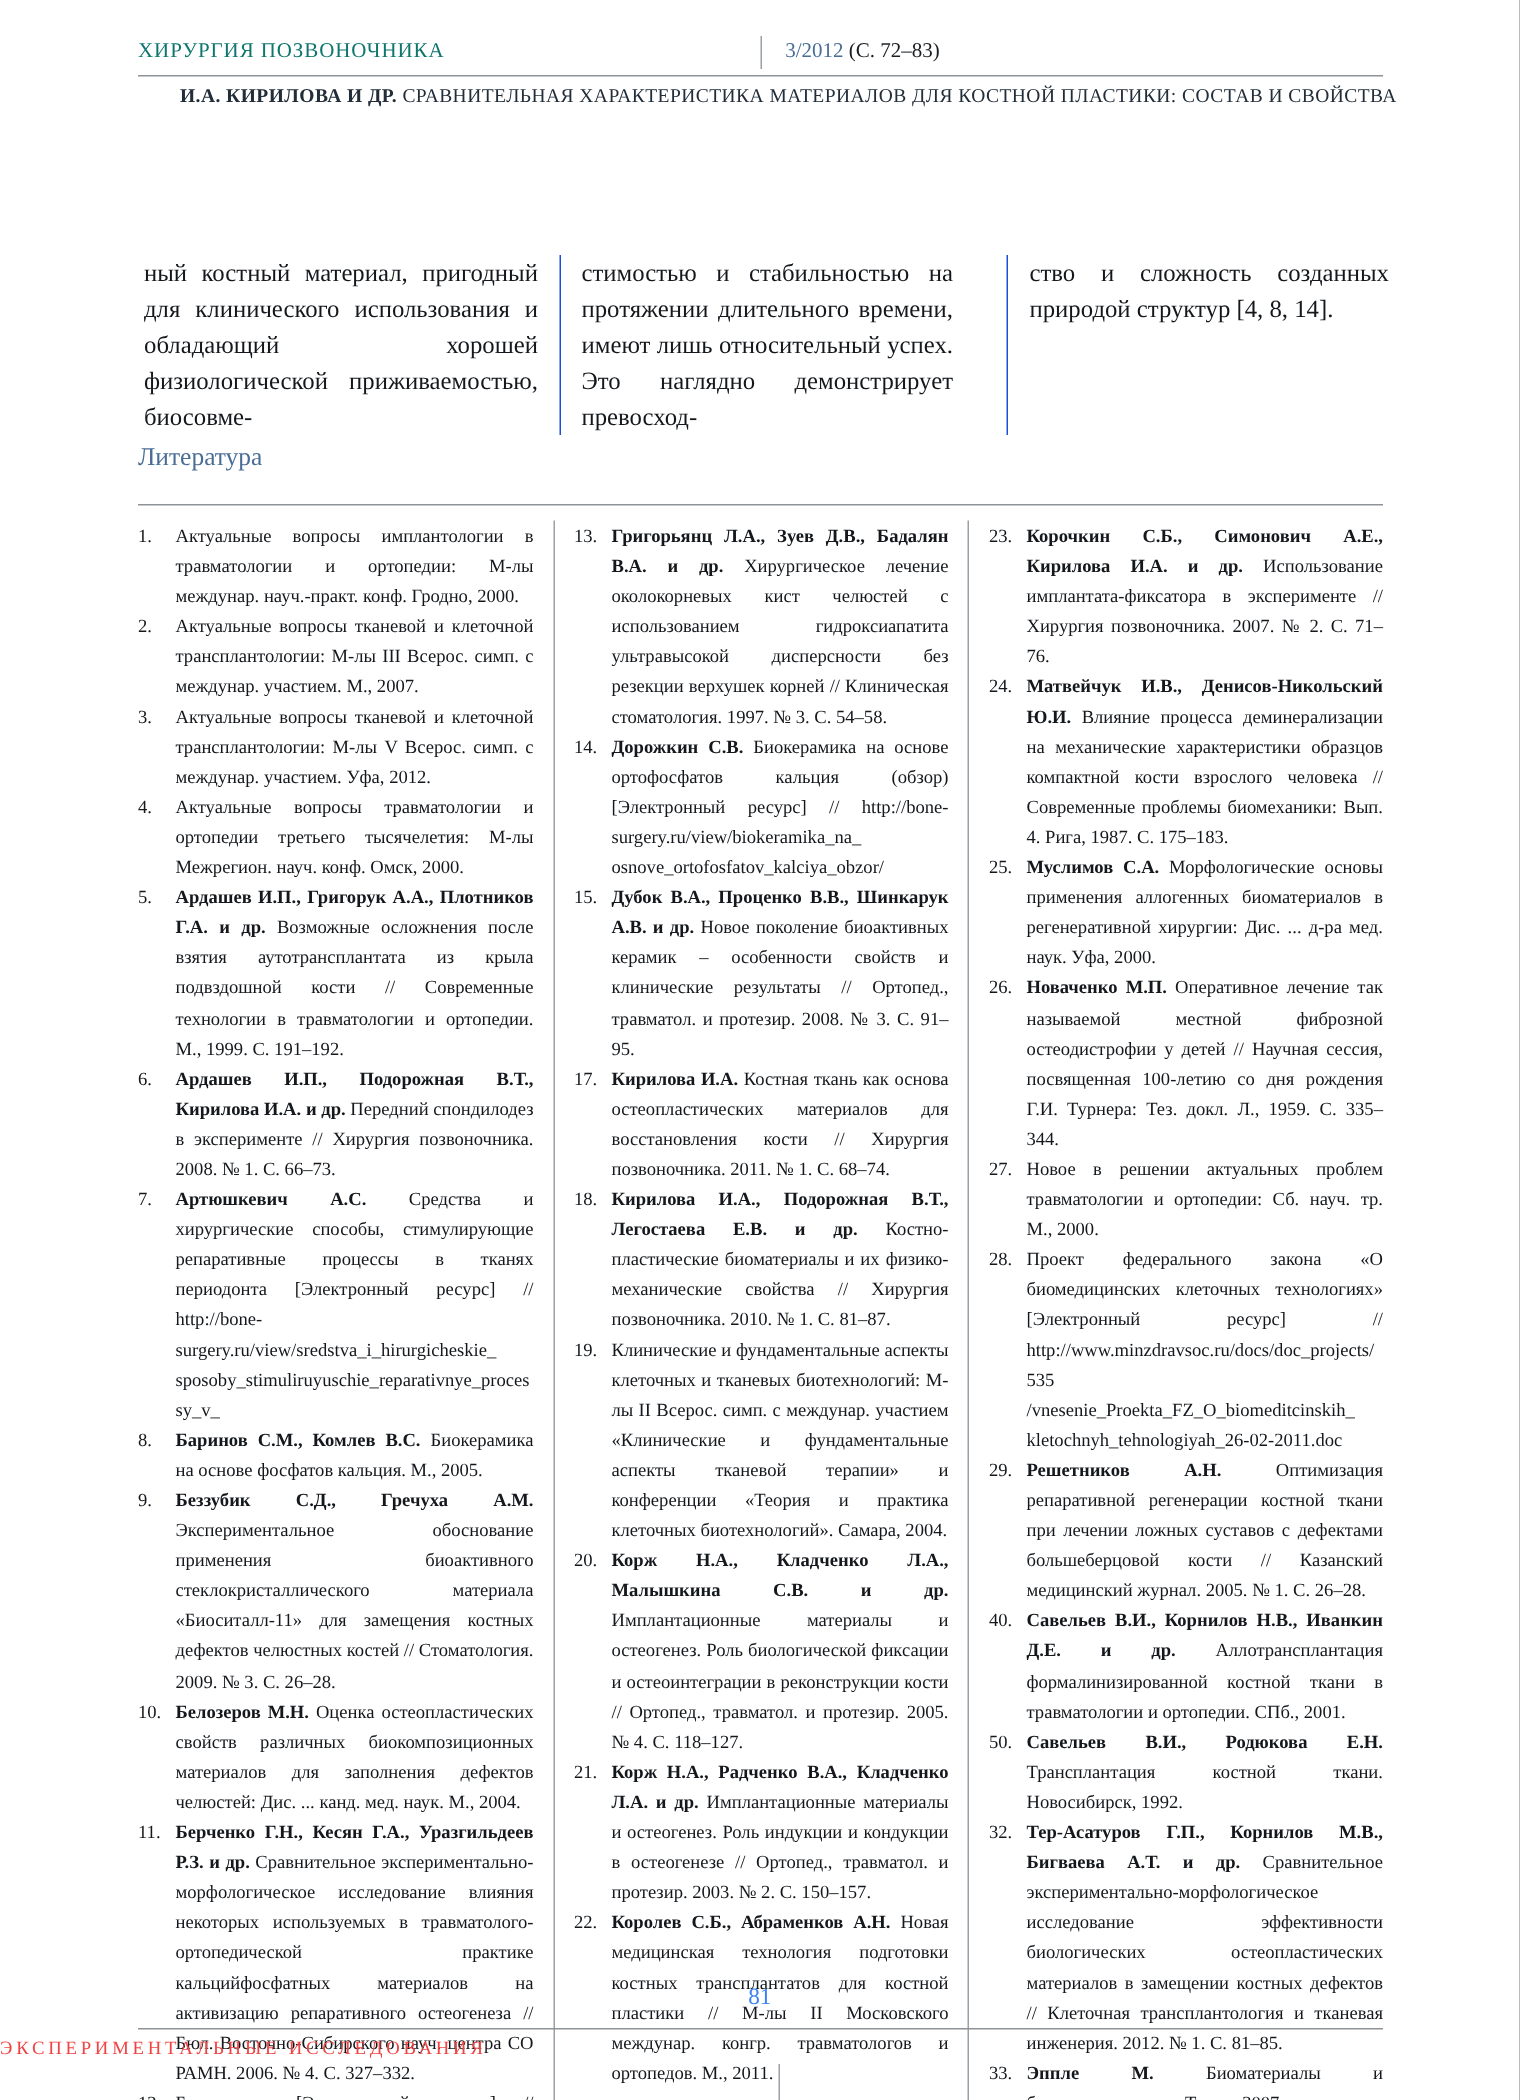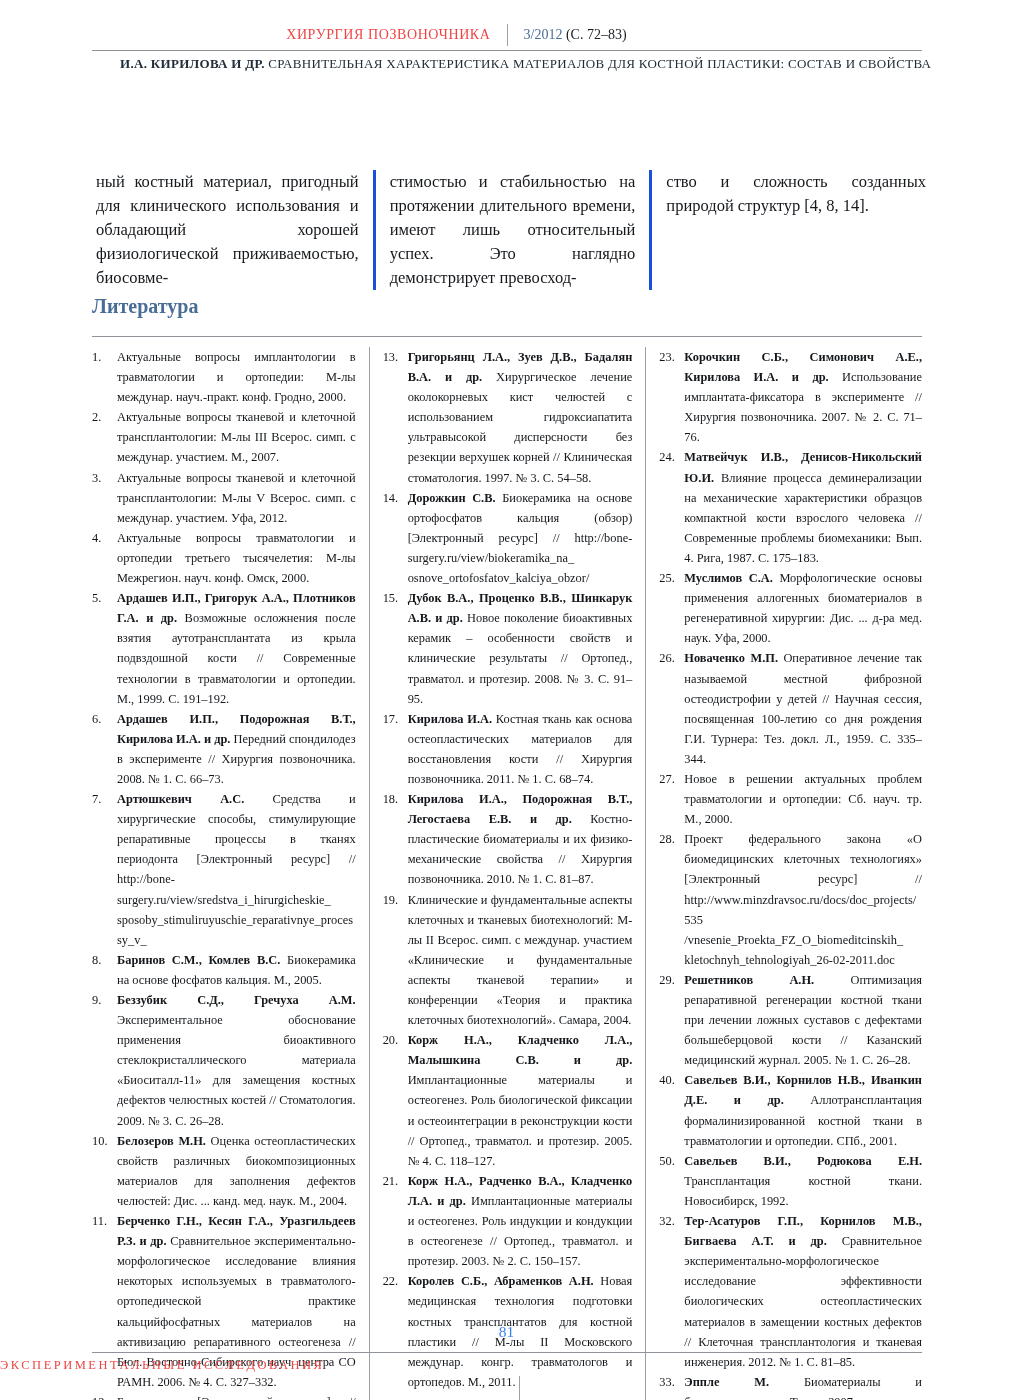--- a/index.html
+++ b/index.html
@@ -8,35 +8,35 @@
     width:1013px;height:1400px;
     margin:0 auto;
     background:#ffffff;
     font-family:"Liberation Serif","DejaVu Serif",serif;
     color:#14181c;
     overflow:hidden;
   }
   
   .header{position:absolute;left:92px;top:24px;width:830px;}
   .header-row{display:flex;align-items:center;justify-content:center;height:22px;}
-  .journal-name{flex:1;text-align:right;padding-right:16px;font-size:14px;letter-spacing:.6px;color:#ef4444;}
+  .journal-name{flex:1;text-align:left;padding-right:16px;font-size:14px;letter-spacing:.6px;color:#0f766e;}
   .header-div{width:1px;align-self:stretch;background:#9aa0a6;}
   .issue-cell{flex:1;text-align:left;padding-left:16px;font-size:14px;color:#1a1e22;}
   .issue-no{color:#4a6d96;}
   .header-rule{border:none;border-top:1px solid #8d9399;margin:4px 0 5px 0;}
   .byline{font-size:13px;text-align:center;letter-spacing:.3px;color:#212d39;white-space:nowrap;}
   .byline b{font-weight:bold;margin-left:28px;}
   
   .intro{position:absolute;left:96px;top:170px;width:830px;display:grid;grid-template-columns:1fr 1fr 1fr;}
   .intro-col{font-size:16.5px;line-height:24px;text-align:justify;padding:0 14px;}
   .intro-col:first-child{padding-left:0;}
-  .intro-col:last-child{padding-right:0;}
-  .intro-col + .intro-col{border-left:3px solid #1d4ed8;}
+  .intro-col:last-child{padding-right:0;margin-left:22px;}
+  .intro-col + .intro-col{border-left:1px solid #1d4ed8;}
   
-  .lit-heading{position:absolute;left:92px;top:295px;font-size:20px;font-weight:bold;color:#4a6d96;}
+  .lit-heading{position:absolute;left:92px;top:295px;font-size:17px;font-weight:normal;color:#4a6d96;}
   .lit-rule{position:absolute;left:92px;top:336px;width:830px;border:none;border-top:1px solid #8d9399;margin:0;}
   .refs{position:absolute;left:92px;top:347px;width:830px;display:grid;grid-template-columns:1fr 1fr 1fr;}
   .ref-col{padding:0 13px;}
   .ref-col:first-child{padding-left:0;}
   .ref-col:last-child{padding-right:0;}
   .ref-col + .ref-col{border-left:1px solid #9aa0a6;}
   .ref{position:relative;padding-left:25px;font-size:12.4px;line-height:20.1px;text-align:justify;overflow-wrap:anywhere;color:#14181c;}
   .ref-num{position:absolute;left:0;top:0;}
   .ref b{font-weight:bold;}
   

